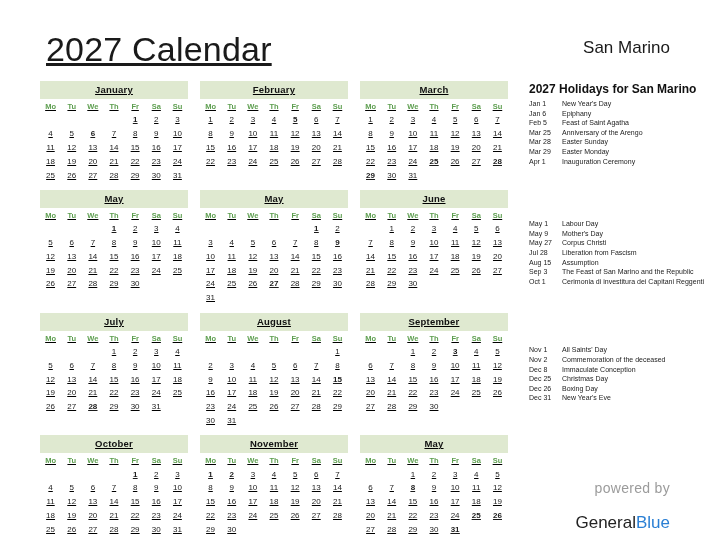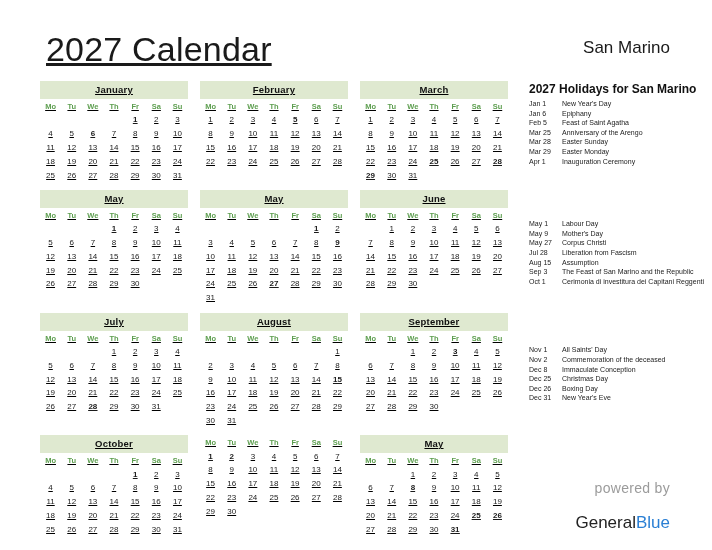--- a/index.html
+++ b/index.html
@@ -848,20 +848,21 @@
               <td>27</td>
               <td>28</td>
               <td>29</td>
               <td>30</td>
               <td>31</td>
             </tr>
           </tbody>
         </table>
       </div>
       <div class="month">
+        <div class="month-name">November</div>
         <table class="month-table">
           <thead>
             <tr>
               <th>Mo</th>
               <th>Tu</th>
               <th>We</th>
               <th>Th</th>
               <th>Fr</th>
               <th>Sa</th>
               <th>Su</th>

